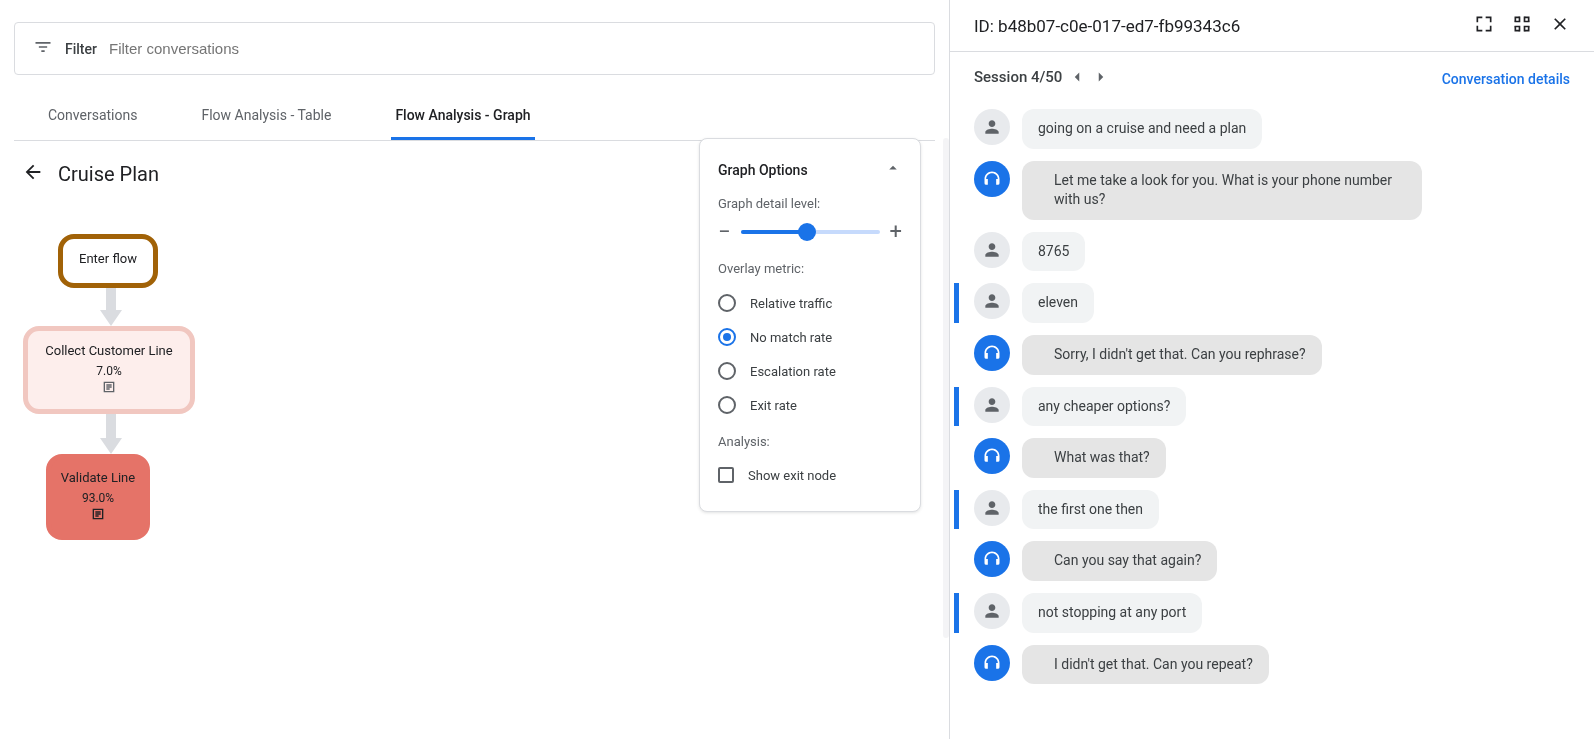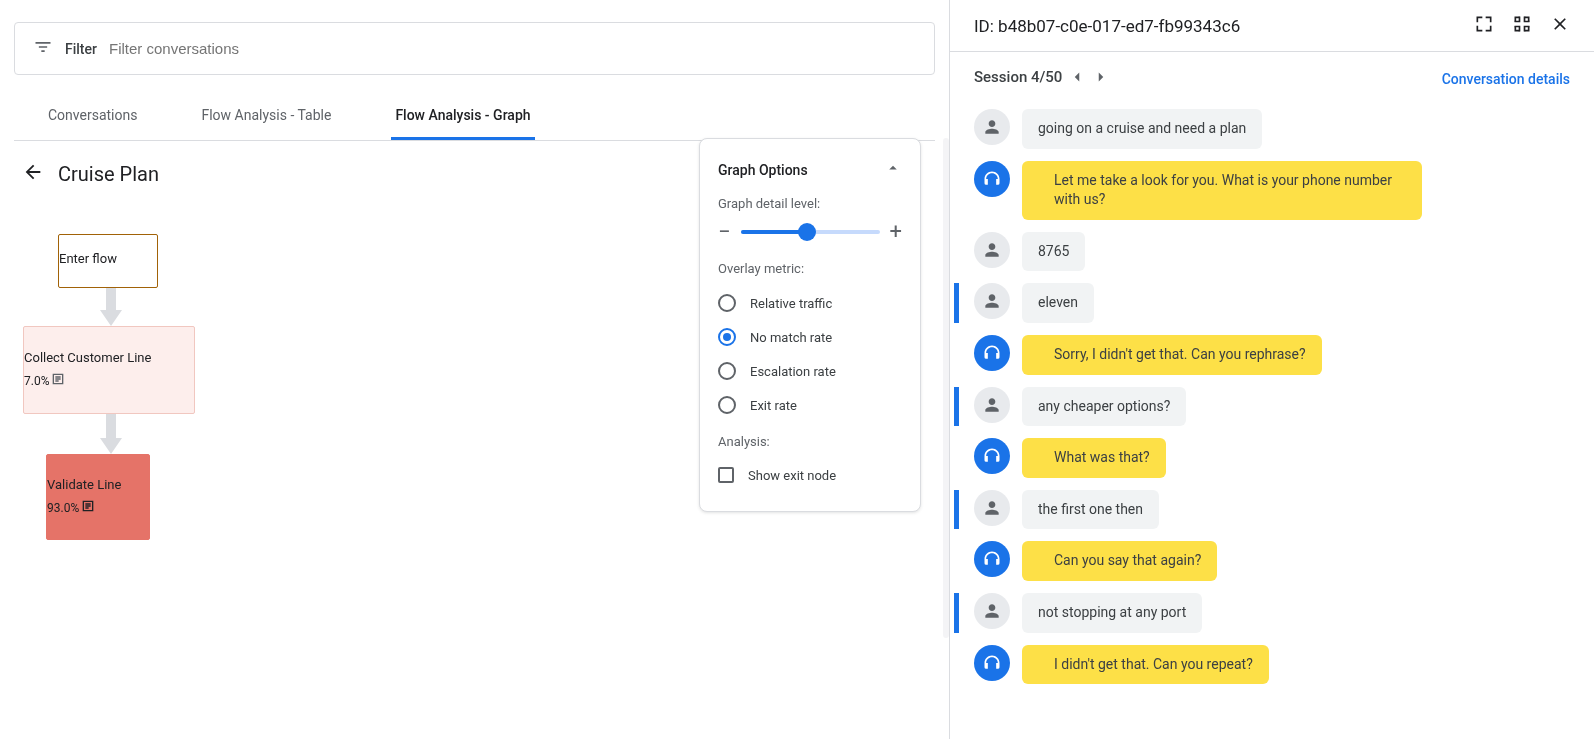--- a/index.html
+++ b/index.html
@@ -17,26 +17,26 @@
 .tabs { display: flex; gap: 56px; padding: 0 30px; margin-top: 18px; border-bottom: 1px solid #dadce0; align-items: flex-end; }
 .tab { padding: 14px 4px; color: #5f6368; font-size: 14px; cursor: pointer; border-bottom: 3px solid transparent; }
 .tab.active { color: #202124; font-weight: 500; border-bottom-color: #1a73e8; }
 
 .flow-header { display: flex; align-items: center; gap: 14px; padding: 20px 8px 10px; }
 .back-arrow svg { width: 22px; height: 22px; fill: #202124; }
 .flow-title { font-size: 20px; font-weight: 400; color: #202124; }
 
 .graph-area { position: relative; height: 500px; }
 
-.node { position: absolute; background: #fff; border: 1px solid #a16207; border-radius: 2px; display: flex; flex-direction: column; justify-content: center; font-size: 13px; }
+.node { position: absolute; background: #fff; border: 5px solid #a16207; border-radius: 16px; display: flex; flex-direction: column; align-items: center; justify-content: center; font-size: 13px; }
 .node-enter { left: 44px; top: 38px; width: 100px; height: 54px; }
 .node-collect { left: 9px; top: 130px; width: 172px; height: 88px; background: #fdeeec; border-color: #f1c7c0; }
 .node-validate { left: 32px; top: 258px; width: 104px; height: 86px; background: #e57368; border-color: #e57368; color: #202124; }
 .node-title { font-size: 13px; color: #202124; margin-bottom: 6px; }
-.node-meta { display: flex; align-items: center; gap: 1px; }
+.node-meta { display: flex; align-items: center; gap: 1px; flex-direction: column; }
 .node-pct { font-size: 12px; }
 .node-doc svg { width: 16px; height: 16px; fill: #5f6368; }
 .node-validate .node-doc svg { fill: #202124; }
 
 .arrow { position: absolute; }
 .arrow svg { display: block; }
 
 
 .options-panel { position: absolute; right: 28px; top: 138px; width: 222px; background: #fff; border: 1px solid #dadce0; border-radius: 8px; padding: 20px 18px; box-shadow: 0 1px 3px rgba(60,64,67,.15); }
 .options-header { display: flex; justify-content: space-between; align-items: center; margin-bottom: 16px; }
@@ -71,23 +71,23 @@
 
 .messages { flex: 1; overflow-y: auto; padding: 4px 24px 20px 0; }
 .msg-row { display: flex; align-items: flex-start; gap: 12px; padding: 6px 0 6px 24px; position: relative; }
 .msg-row.tick::before { content: ""; position: absolute; left: 4px; top: 6px; bottom: 6px; width: 5px; background: #1a73e8; }
 .avatar { width: 36px; height: 36px; border-radius: 50%; display: flex; align-items: center; justify-content: center; flex-shrink: 0; }
 .avatar.user { background: #e8eaed; }
 .avatar.agent { background: #1a73e8; }
 .avatar svg { width: 20px; height: 20px; }
 .avatar.user svg { fill: #5f6368; }
 .avatar.agent svg { fill: #fff; }
-.bubble { padding: 10px 16px; border-radius: 6px; font-size: 14px; color: #3c4043; max-width: 400px; line-height: 1.4; }
+.bubble { padding: 10px 16px; border-radius: 12px; font-size: 14px; color: #3c4043; max-width: 400px; line-height: 1.4; }
 .bubble.user { background: #f1f3f4; }
-.bubble.agent { background: #fde047; padding-left: 32px; }
+.bubble.agent { background: #e5e5e5; padding-left: 32px; }
 
 .scrollbar-stub { position: absolute; right: 0; top: 138px; width: 8px; height: 550px; }
 .scrollbar-stub::after { content:""; position:absolute; right:0; top:0; width:6px; height:500px; background:#dadce0; border-radius:3px; opacity:.3; }
 </style>
 </head>
 <body>
 
 <div class="app">
 
   <div class="left-panel">

